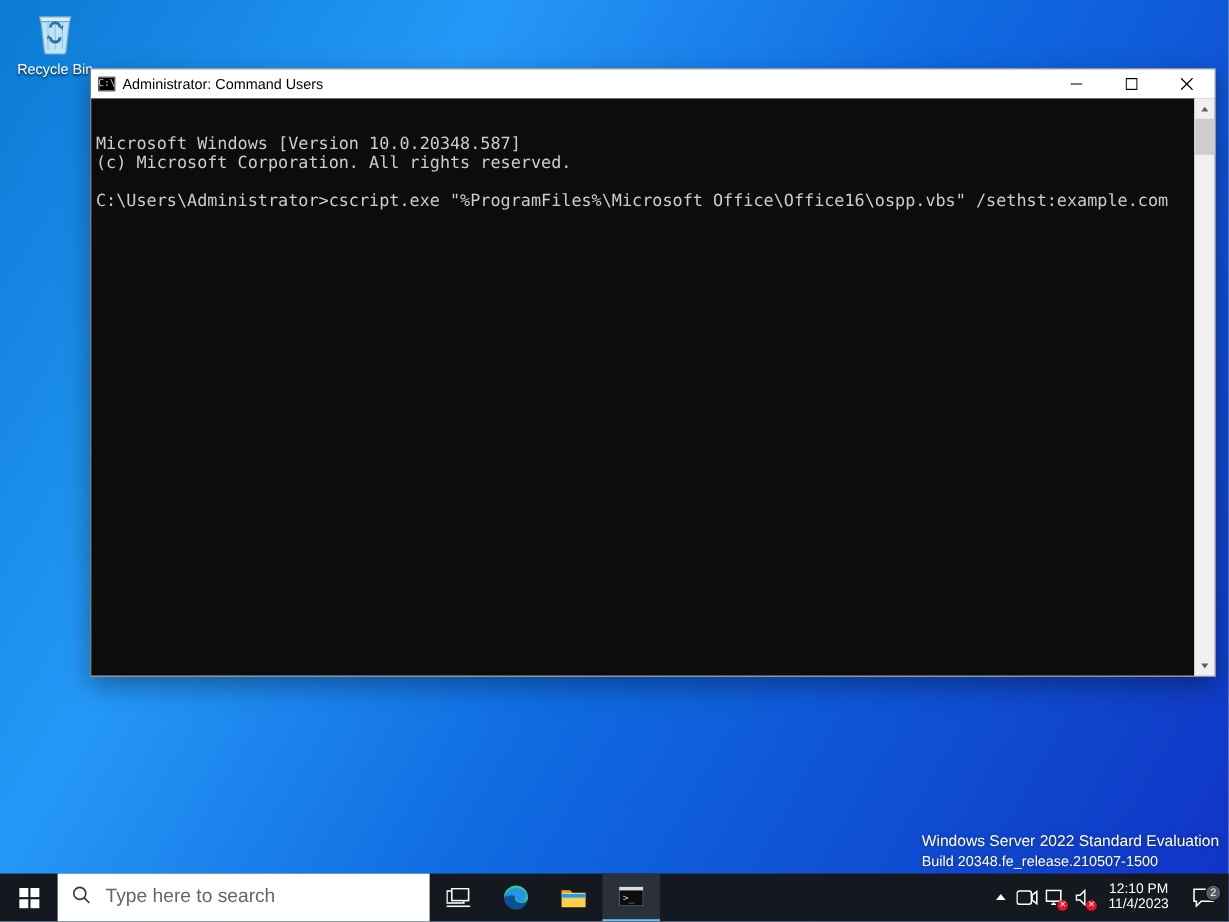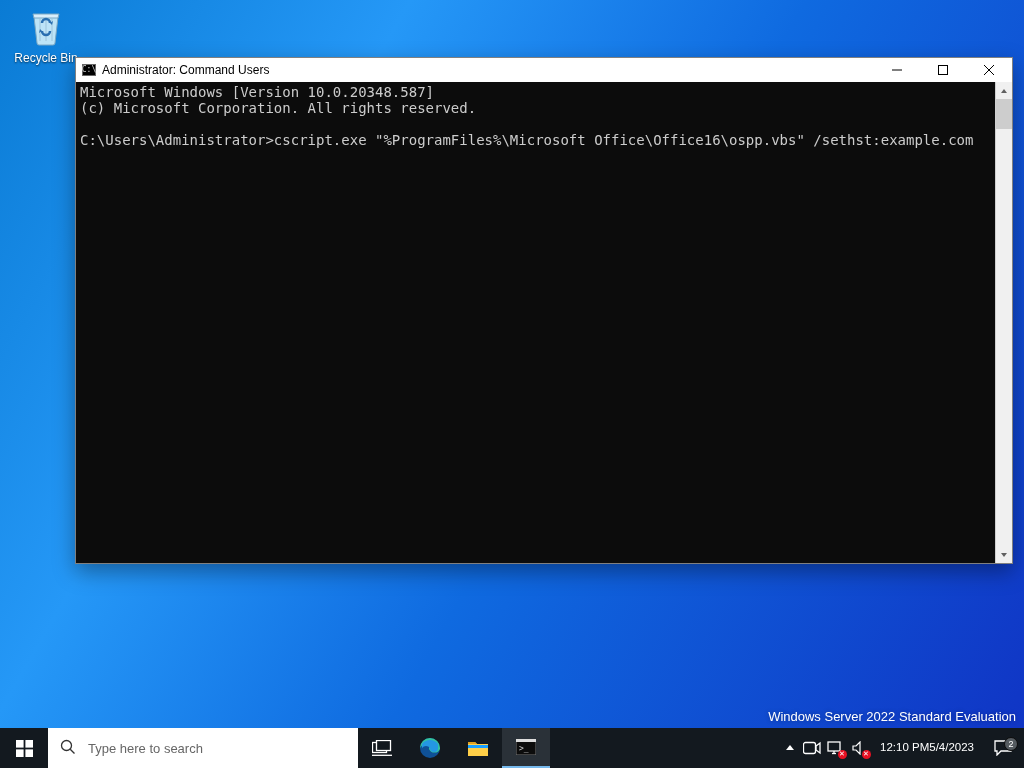--- a/index.html
+++ b/index.html
@@ -85,20 +85,21 @@
   }
   .terminal{
     flex:1;
     padding:2px 4px;
     color:#cccccc;
     font-family: Consolas, "Lucida Console", monospace;
     font-size:14px;
     line-height:16px;
     white-space:pre;
     overflow:hidden;
+    margin-top:28px;
   }
   .scrollbar{
     width:17px;
     background:#f0f0f0;
     display:flex;flex-direction:column;
     border-left:1px solid #d0d0d0;
   }
   .scroll-btn{
     height:17px;background:#f0f0f0;
     display:flex;align-items:center;justify-content:center;
@@ -120,38 +121,38 @@
     width:48px;height:40px;
     display:flex;align-items:center;justify-content:center;
   }
   .tb-btn.active{background:#2a3138;border-bottom:2px solid #76b9ed;}
   .tb-start svg{display:block}
 
   .searchbox{
     width:310px;height:40px;
     background:#fff;color:#666;
     display:flex;align-items:center;
-    padding:0 12px;gap:12px;font-size:13px;
+    padding:0 12px;gap:12px;font-size:16px;
   }
   .searchbox .mag{color:#333;}
 
   .tb-sep{flex:1;}
   .tray{
     display:flex;align-items:center;height:100%;
     font-size:12px;color:#fff;
   }
   .tray .tray-icon{width:24px;display:flex;align-items:center;justify-content:center;height:100%;}
   .tray .tray-icon.narrow{width:20px;}
   .tray .red-x{
     position:absolute;width:9px;height:9px;border-radius:50%;
     background:#e81123;color:#fff;font-size:7px;
     display:flex;align-items:center;justify-content:center;
     transform:translate(6px,6px);
   }
-  .clock{ text-align:center; font-size:11.5px; line-height:1.15; padding:0 8px; display:flex;flex-direction:row;justify-content:center;}
+  .clock{ text-align:center; font-size:11.5px; line-height:1.15; padding:0 8px; display:flex;flex-direction:column;justify-content:center;}
   .notif-btn{width:42px;display:flex;align-items:center;justify-content:center;position:relative;}
   .notif-badge{
     position:absolute;right:6px;bottom:5px;
     width:14px;height:14px;border-radius:50%;
     background:#555b60;font-size:9px;color:#fff;
     display:flex;align-items:center;justify-content:center;
     border:1px solid #0c0c0c;
   }
 </style>
 </head>
@@ -169,20 +170,21 @@
         <path d="M25 18 l3 -2 l-1 4 z" fill="#2a6fb0"></path>
         <path d="M25 26 a4 4 0 1 1 -8 0" fill="none" stroke="#2a6fb0" stroke-width="2.5"></path>
         <path d="M17 26 l-3 2 l1 -4 z" fill="#2a6fb0"></path>
       </svg>
     </div>
     <div>Recycle Bin</div>
   </div>
 
   <div class="watermark">
     <div class="l1">Windows Server 2022 Standard Evaluation</div>
+    <div>Build 20348.fe_release.210507-1500</div>
   </div>
 
   <div class="window">
     <div class="titlebar">
       <div class="cmd-icon">C:\</div>
       <div class="title">Administrator: Command Users</div>
       <div class="spacer"></div>
       <div class="titlebar-btns">
         <div>
           <svg width="10" height="10">
@@ -295,21 +297,21 @@
         <span class="red-x">✕</span>
       </div>
       <div class="tray-icon" style="position:relative">
         <svg width="16" height="14" viewBox="0 0 16 14">
           <path d="M1 5 L4 5 L8 1 L8 13 L4 9 L1 9 Z" fill="none" stroke="#fff" stroke-width="1.2"></path>
         </svg>
         <span class="red-x">✕</span>
       </div>
       <div class="clock">
         <div>12:10 PM</div>
-        <div>5/4/2023</div>
+        <div>11/4/2023</div>
       </div>
       <div class="notif-btn">
         <svg width="18" height="16" viewBox="0 0 18 16">
           <path d="M1 1 L17 1 L17 11 L7 11 L3 15 L3 11 L1 11 Z" fill="none" stroke="#fff" stroke-width="1.3"></path>
         </svg>
         <div class="notif-badge">2</div>
       </div>
     </div>
   </div>
 

